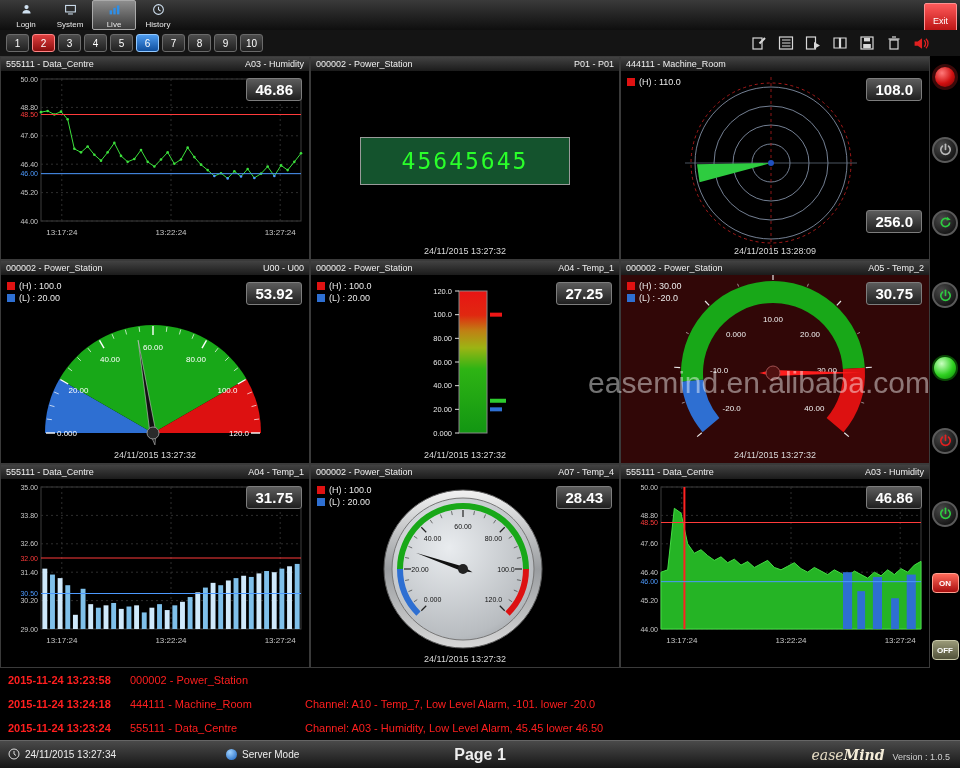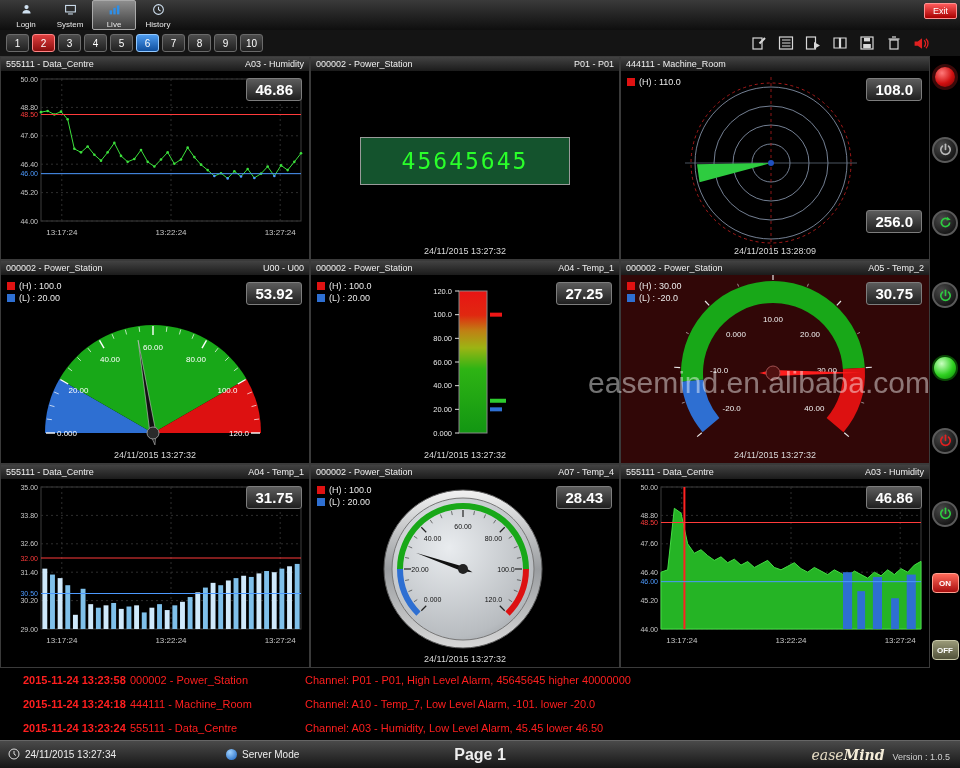--- a/index.html
+++ b/index.html
@@ -4,21 +4,21 @@
 <style>
   *{margin:0;padding:0;box-sizing:border-box;}
   html,body{width:960px;height:768px;background:#000;font-family:"Liberation Sans",sans-serif;overflow:hidden;position:relative;}
   
   .titlebar{position:absolute;top:0;left:0;width:960px;height:30px;background:linear-gradient(#3a3a3a,#0e0e0e);display:flex;align-items:center;z-index:60;}
   .navgroup{display:flex;height:30px;margin-left:4px;}
   .navbtn{width:44px;height:30px;display:flex;flex-direction:column;align-items:center;justify-content:center;gap:1px;cursor:pointer;}
   .navbtn .nlabel{font-size:8px;color:#e8e8e8;line-height:8px;}
   .navbtn.active{background:linear-gradient(#8d8d8d,#3c3c3c);border:1px solid #aaa;border-radius:2px;}
   .apptitle{position:absolute;left:0;right:0;text-align:center;color:#fff;font-size:13px;font-weight:bold;pointer-events:none;}
-  .exitbtn{position:absolute;right:3px;top:3px;background:linear-gradient(#ff5a5a,#a80000);color:#fff;font-size:9px;padding:2px 8px;border-radius:2px;border:1px solid #ff9090;cursor:pointer;}
+  .exitbtn{position:absolute;right:3px;top:3px;background:linear-gradient(#ff5a5a,#a80000);color:#fff;font-size:9px;padding:12px 8px;border-radius:2px;border:1px solid #ff9090;cursor:pointer;}
   
   .pagesbar{position:absolute;top:30px;left:0;width:960px;height:26px;background:#141414;display:flex;align-items:center;gap:3px;padding-left:6px;z-index:60;}
   .pagebtn{width:23px;height:18px;background:linear-gradient(#4c4c4c,#202020);border:1px solid #6a6a6a;border-radius:3px;color:#fff;font-size:10px;cursor:pointer;}
   .pagebtn.alert{background:linear-gradient(#e04040,#8a0d0d);border-color:#ff8585;}
   .pagebtn.active{background:linear-gradient(#4d9cf0,#0f4f9e);border-color:#93c9ff;}
   .ptools{position:absolute;right:30px;top:0;height:26px;display:flex;align-items:center;gap:9px;}
   .ticon{width:18px;height:18px;display:flex;align-items:center;justify-content:center;cursor:pointer;}
   
   .grid{position:absolute;top:56px;left:0;width:930px;height:612px;display:grid;grid-template-columns:310px 310px 310px;grid-template-rows:204px 204px 204px;z-index:10;}
   .panel{border:1px solid #3a3a3a;display:flex;flex-direction:column;background:#000;}
@@ -41,21 +41,21 @@
   .btn-dark{background:radial-gradient(circle at 35% 30%,#4a4a4a,#161616 75%);border:2px solid #5a5a5a;display:flex;align-items:center;justify-content:center;}
   .btn-lamp{background:radial-gradient(circle at 35% 30%,#c9ffc0,#2ed020 55%,#0b7a07);border:2px solid #0a4a06;}
   .btn-on,.btn-off{width:27px;height:20px;border-radius:4px;color:#fff;font-size:8px;font-weight:bold;cursor:pointer;}
   .btn-on{background:linear-gradient(#ff6a5a,#a80e0e);border:1px solid #ffa090;}
   .btn-off{background:linear-gradient(#9a9a78,#52523a);border:1px solid #c8c8a8;}
   
   .watermark{position:absolute;top:366px;left:0;width:930px;text-align:right;font-size:30px;color:rgba(255,255,255,0.45);z-index:40;pointer-events:none;}
   
   .alarmlist{position:absolute;top:668px;left:0;width:960px;height:72px;background:#000;z-index:10;}
   .arow{height:24px;display:flex;align-items:center;color:#ff1f1f;font-size:11px;cursor:default;}
-  .arow .atime{width:130px;padding-left:23px;font-weight:bold;}
+  .arow .atime{width:130px;padding-left:8px;font-weight:bold;}
   .arow .astation{width:175px;}
   
   .statusbar{position:absolute;top:740px;left:0;width:960px;height:28px;background:linear-gradient(#4a4a4a,#161616);border-top:1px solid #666;display:flex;align-items:center;color:#eee;font-size:10px;z-index:60;}
   .sb-left{display:flex;align-items:center;gap:5px;margin-left:8px;}
   .sb-mode{display:flex;align-items:center;gap:5px;margin-left:110px;}
   .bluedot{width:11px;height:11px;border-radius:50%;background:radial-gradient(circle at 35% 30%,#9fd2ff,#1560c0);display:inline-block;}
   .sb-page{position:absolute;left:0;right:0;text-align:center;font-size:16px;font-weight:bold;pointer-events:none;}
   .sb-right{position:absolute;right:10px;display:flex;align-items:baseline;gap:8px;}
   .brand{font-family:"DejaVu Serif",serif;font-style:italic;font-size:14px;color:#e6dcc4;}
   .brand b{color:#f4ecd8;}
@@ -659,21 +659,20 @@
       </svg>
     </button>
   <button class="btn-on">ON</button>
   <button class="btn-off">OFF</button>
 </div>
 
 <div class="alarmlist">
   <div class="arow">
     <span class="atime">2015-11-24 13:23:58</span>
     <span class="astation">000002 - Power_Station</span>
-    <span class="amsg">Channel: P01 - P01, High Level Alarm, 45645645 higher 40000000</span>
   </div>
   <div class="arow">
     <span class="atime">2015-11-24 13:24:18</span>
     <span class="astation">444111 - Machine_Room</span>
     <span class="amsg">Channel: A10 - Temp_7, Low Level Alarm, -101. lower -20.0</span>
   </div>
   <div class="arow">
     <span class="atime">2015-11-24 13:23:24</span>
     <span class="astation">555111 - Data_Centre</span>
     <span class="amsg">Channel: A03 - Humidity, Low Level Alarm, 45.45 lower 46.50</span>

